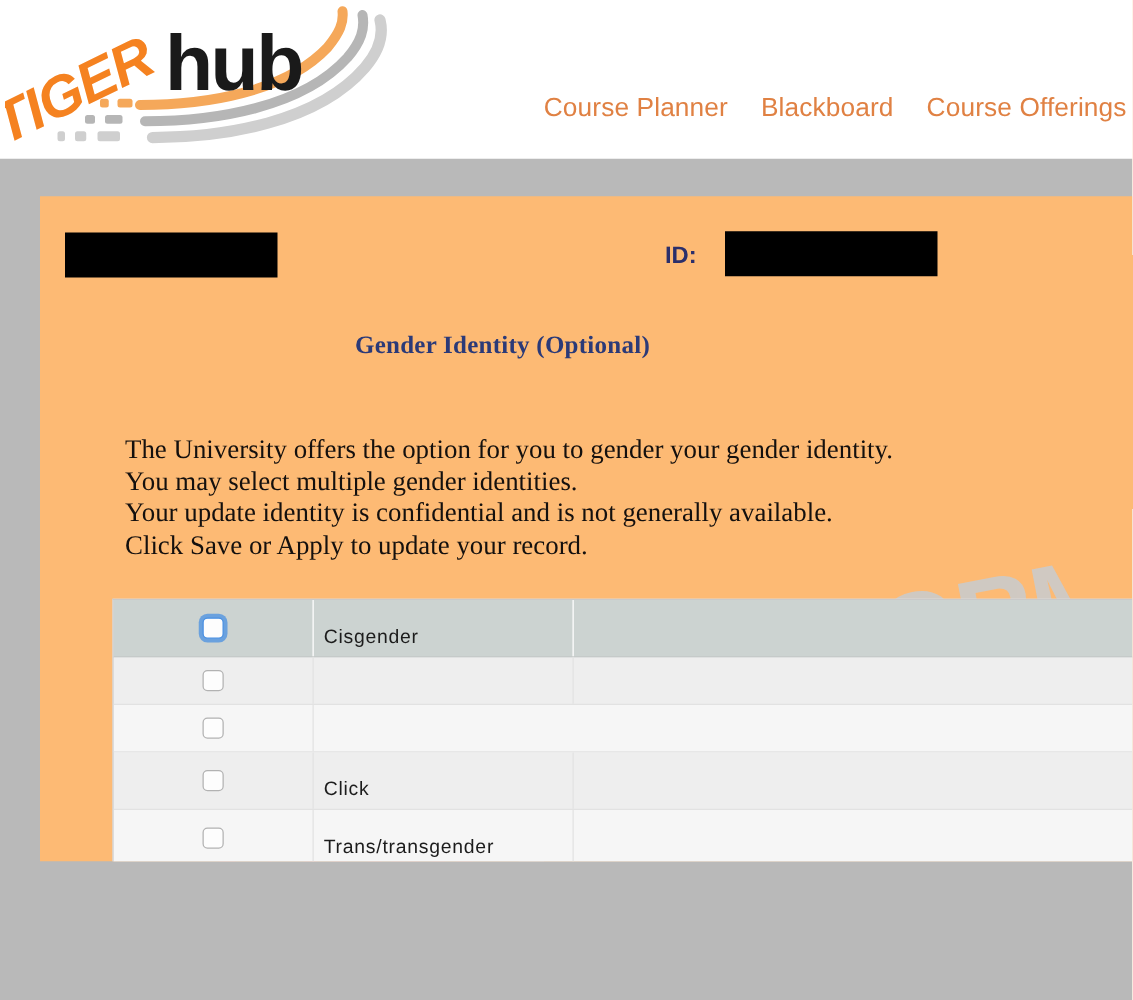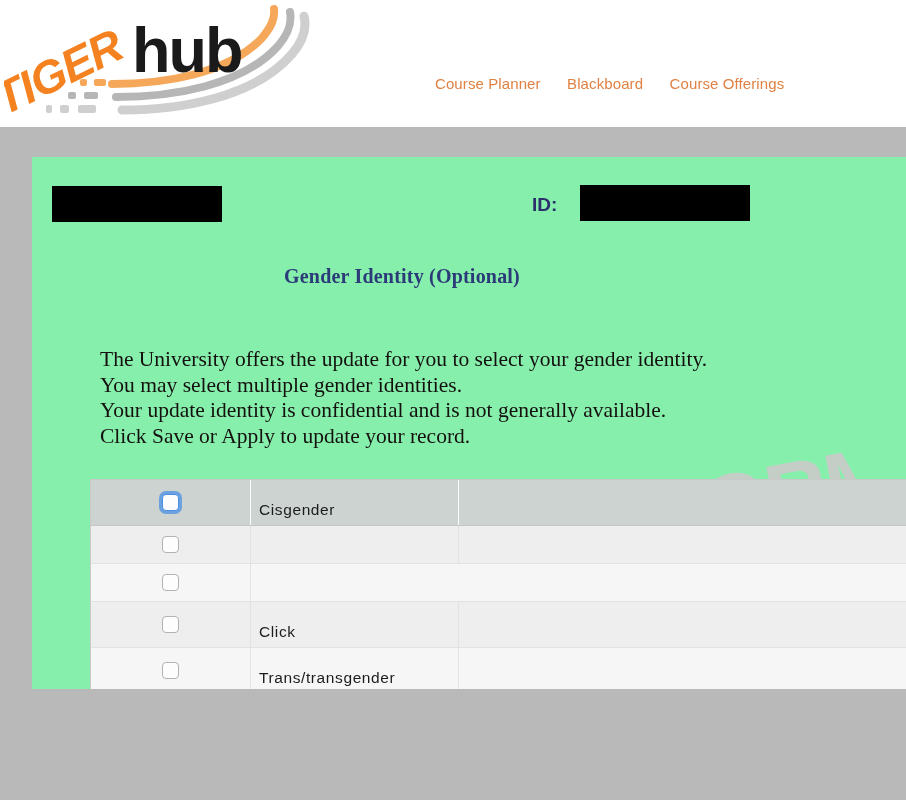--- a/index.html
+++ b/index.html
@@ -36,39 +36,39 @@
   
   #nav {
     position: absolute;
     left: 435px; top: 75px;
     height: 32px;
     white-space: nowrap;
   }
   .nav-link {
     display: inline-block;
     color: #e08143;
-    font-size: 15px;
+    font-size: 21px;
     letter-spacing: 0.1px;
     margin-right: 22px;
     text-decoration: none;
     font-family: "Liberation Sans", sans-serif;
   }
 
   
   #frame {
     position: absolute;
     left: 0; top: 127px;
     width: 906px; height: 673px;
     background: #b9b9b9;
   }
   #content {
     position: absolute;
     left: 32px; top: 157px;
     width: 874px; height: 532px;
-    background: #86efac;
+    background: #fdba74;
     overflow: hidden;
   }
 
   
   .redact {
     position: absolute;
     background: #000000;
   }
   #redact-name { left: 20px; top: 29px; width: 170px; height: 36px; }
   #redact-id   { left: 548px; top: 28px; width: 170px; height: 36px; }
@@ -258,21 +258,21 @@
       </svg>
     </div>
 
     <div class="redact" id="redact-name"></div>
     <div id="id-label">ID:</div>
     <div class="redact" id="redact-id"></div>
 
     <div id="page-title">Gender Identity (Optional)</div>
 
     <div id="instructions">
-      <div>The University offers the update for you to select your gender identity.</div>
+      <div>The University offers the option for you to gender your gender identity.</div>
       <div>You may select multiple gender identities.</div>
       <div>Your update identity is confidential and is not generally available.</div>
       <div>Click Save or Apply to update your record.</div>
     </div>
 
     <div id="grid">
 
       <div class="grid-row selected">
         <div class="cell-check">
           <div class="cb focused"></div>

